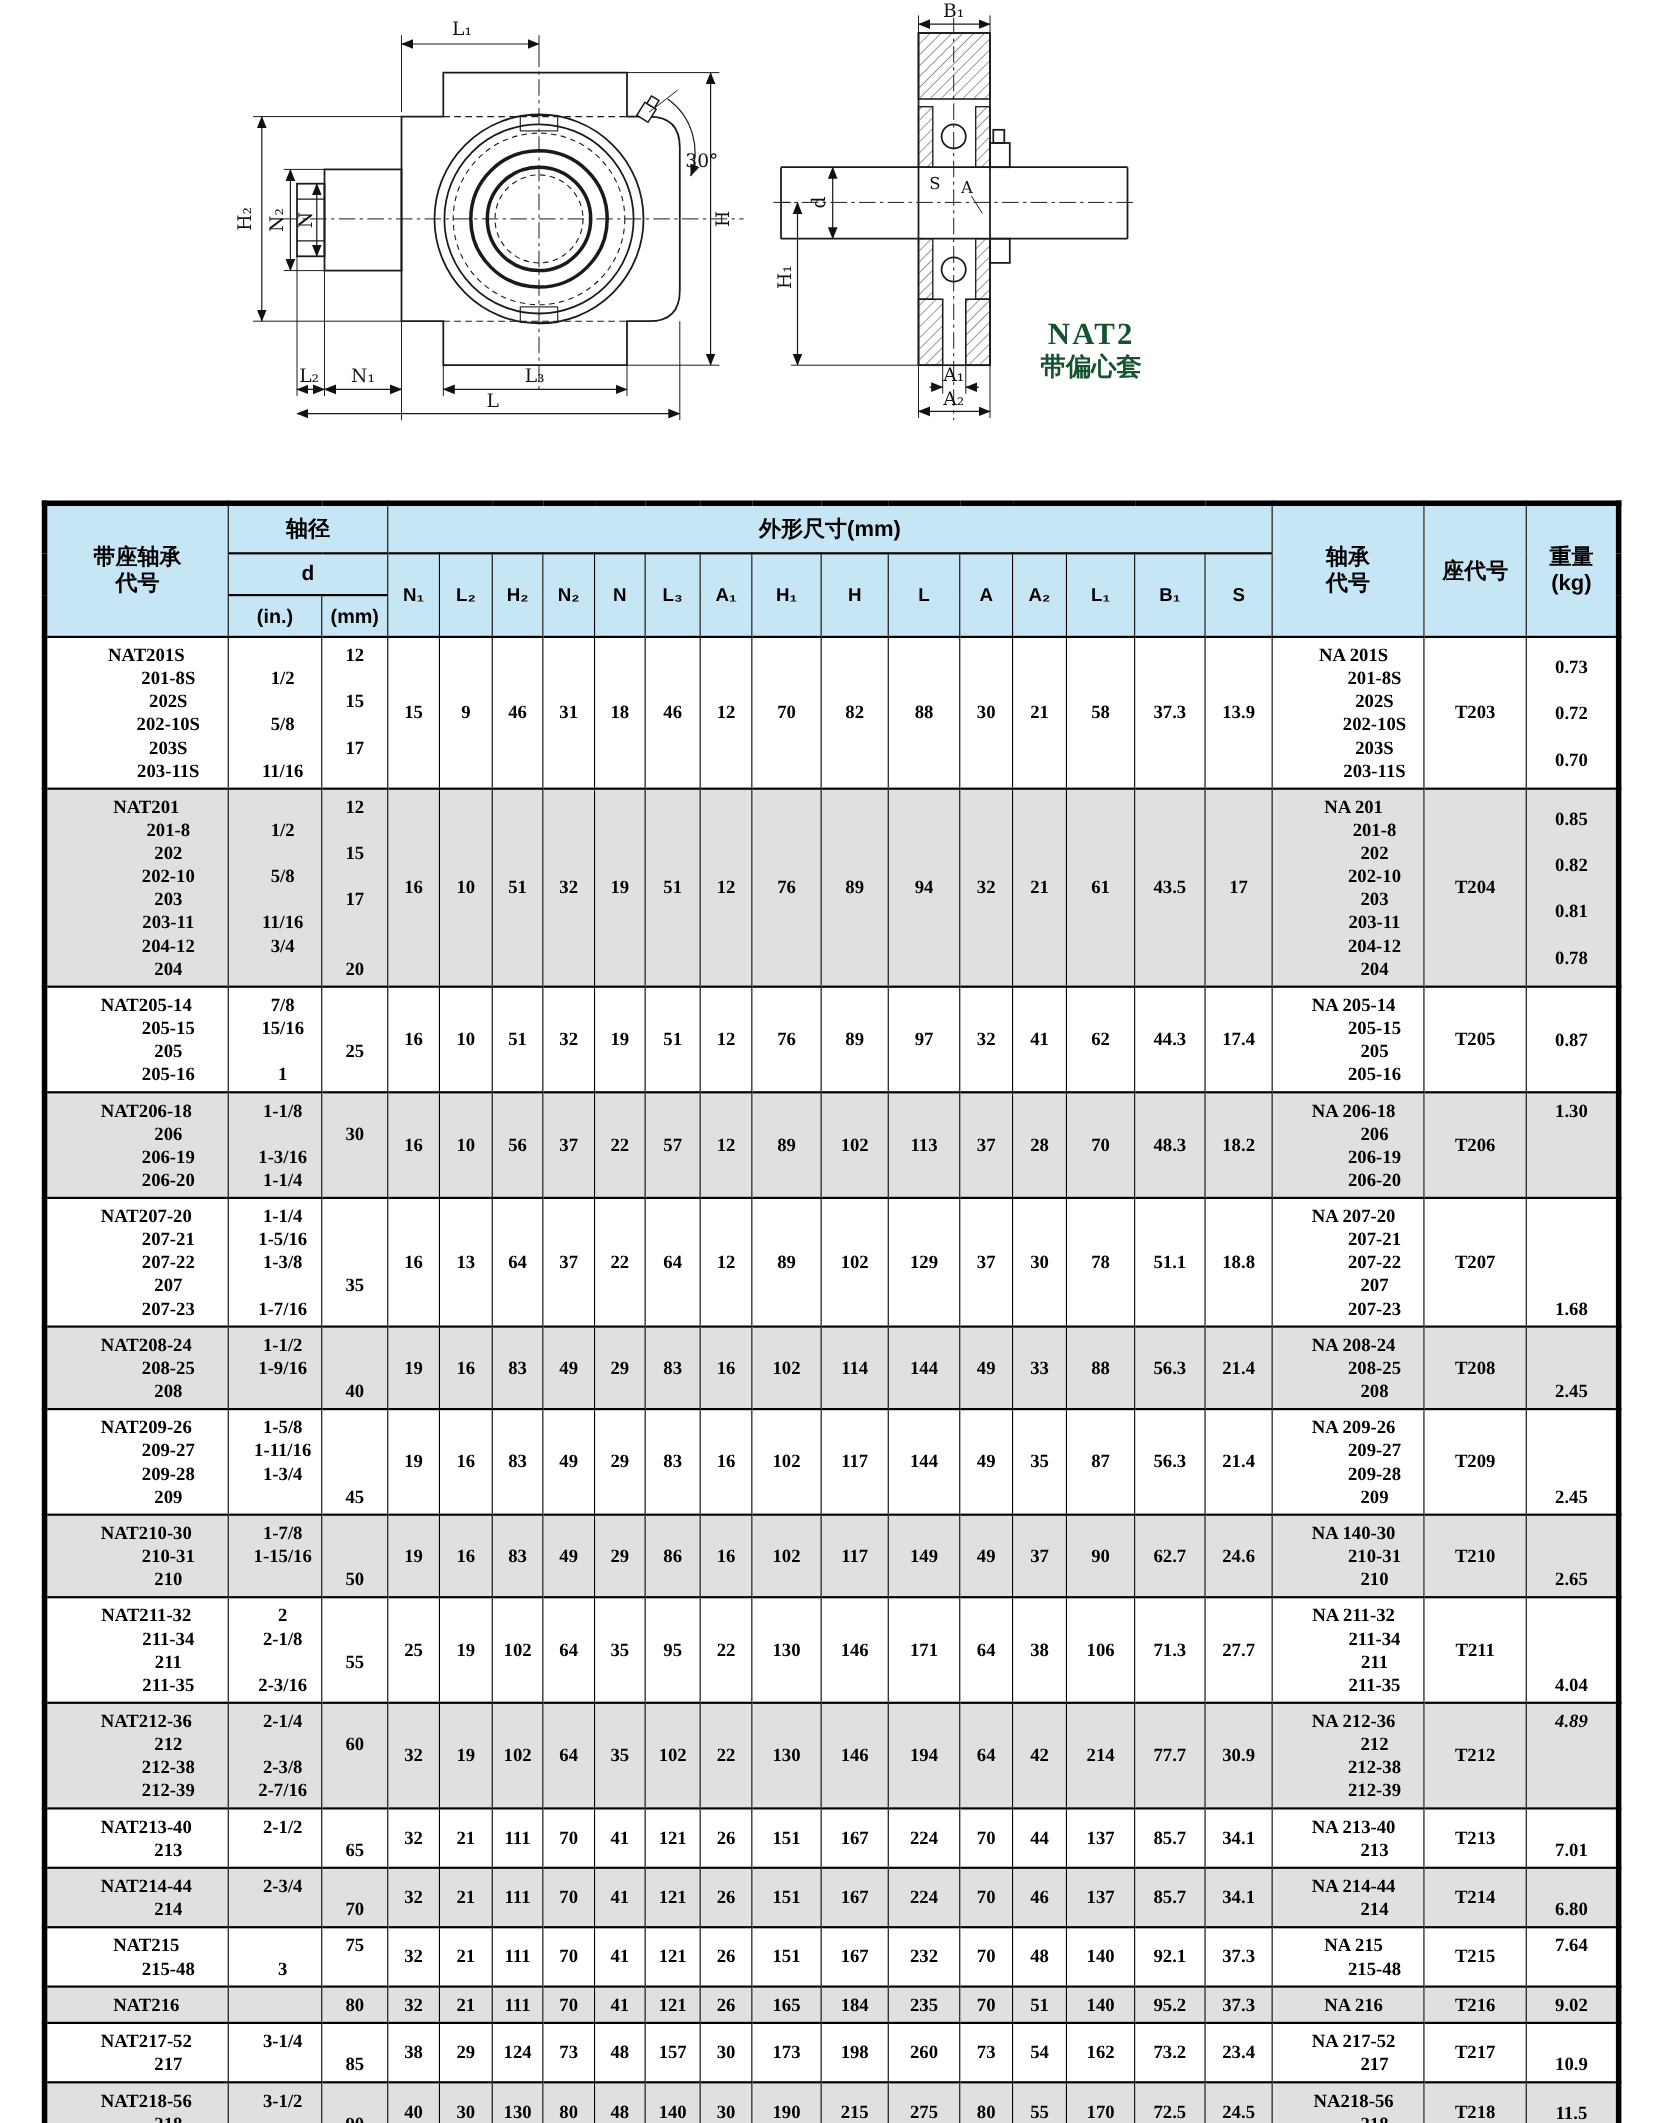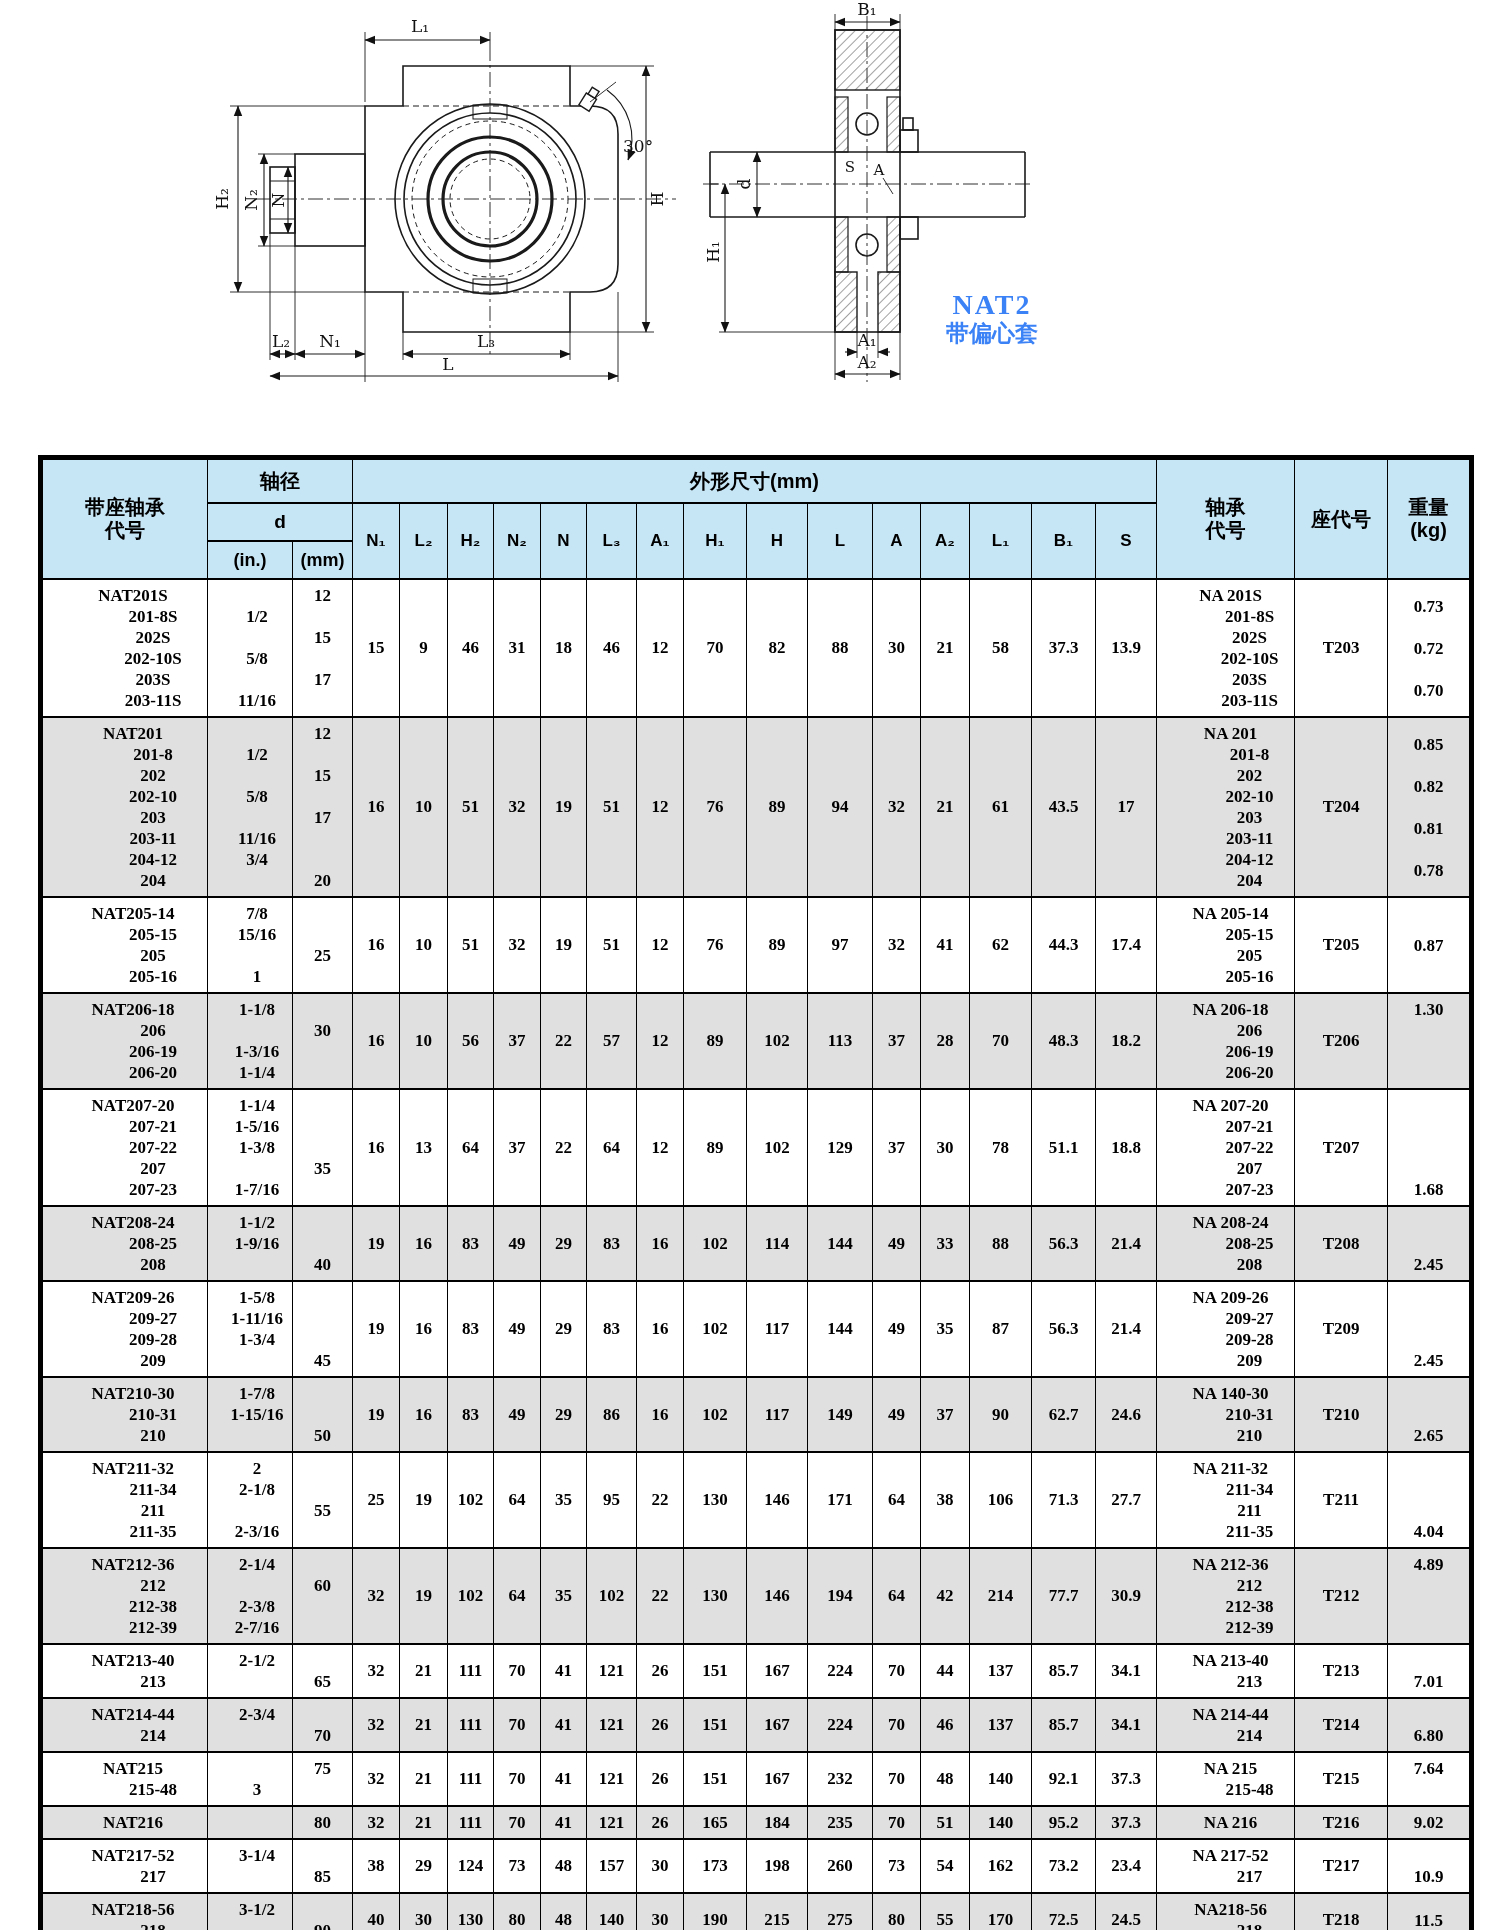--- a/index.html
+++ b/index.html
@@ -9,21 +9,21 @@
   .drawings{position:absolute;left:0;top:0;width:1512px;height:378px;}
   svg .ol{fill:none;stroke:#1a1a1a;stroke-width:1.6px;}
   svg .thick{stroke-width:3.2px;}
   svg .thin{stroke-width:1px;}
   svg .cl{stroke:#1a1a1a;stroke-width:0.9px;fill:none;stroke-dasharray:15 4 3 4;}
   svg .dsh{fill:none;stroke:#1a1a1a;stroke-width:1px;stroke-dasharray:5 4;}
   svg .dim{stroke:#1a1a1a;stroke-width:1.1px;fill:none;}
   svg .ext{stroke:#1a1a1a;stroke-width:0.9px;}
   svg text.dl{font-family:"DejaVu Serif",serif;font-size:17px;fill:#111;}
   svg text.dls{font-family:"DejaVu Serif",serif;font-size:15px;fill:#111;}
-  .caption{position:absolute;left:922px;top:290px;width:140px;text-align:center;color:#3b82f6;font-weight:bold;line-height:1.05;}
+  .caption{position:absolute;left:922px;top:290px;width:140px;text-align:center;color:#14532d;font-weight:bold;line-height:1.05;}
   .caption .l1{font-family:"Liberation Serif",serif;font-size:28px;letter-spacing:2px;}
   .caption .l2{font-family:"Liberation Sans",sans-serif;font-size:23px;margin-top:2px;}
 
   
   table.spec{position:absolute;left:38px;top:455px;width:1431px;border-collapse:collapse;table-layout:fixed;border:5px solid #000;}
   .spec th,.spec td{border:solid #000;border-width:2.5px 1.5px;overflow:hidden;}
   .spec thead th{background:#c7e6f5;font-family:"Liberation Sans",sans-serif;font-weight:bold;font-size:19px;text-align:center;vertical-align:middle;padding:1px 0;}
   .spec thead .zh{font-size:20px;white-space:pre-line;line-height:1.15;}
   .spec thead tr.r1 th{height:40px;}
   .spec thead tr.r2 th{height:34px;}
@@ -742,21 +742,21 @@
         <td>77.7</td>
         <td>30.9</td>
         <td class="bcode">
           <div class="ln ln0">NA 212-36</div>
           <div class="ln">212</div>
           <div class="ln">212-38</div>
           <div class="ln">212-39</div>
         </td>
         <td>T212</td>
         <td class="weight">
-          <div class="wrap t" style="height: 84px;">
+          <div class="wrap t" style="height: 84px; font-style: italic;">
             <div class="ln">4.89</div>
           </div>
         </td>
       </tr>
       <tr>
         <td class="codes">
           <div class="ln ln0">NAT213-40</div>
           <div class="ln">213</div>
         </td>
         <td class="din">

